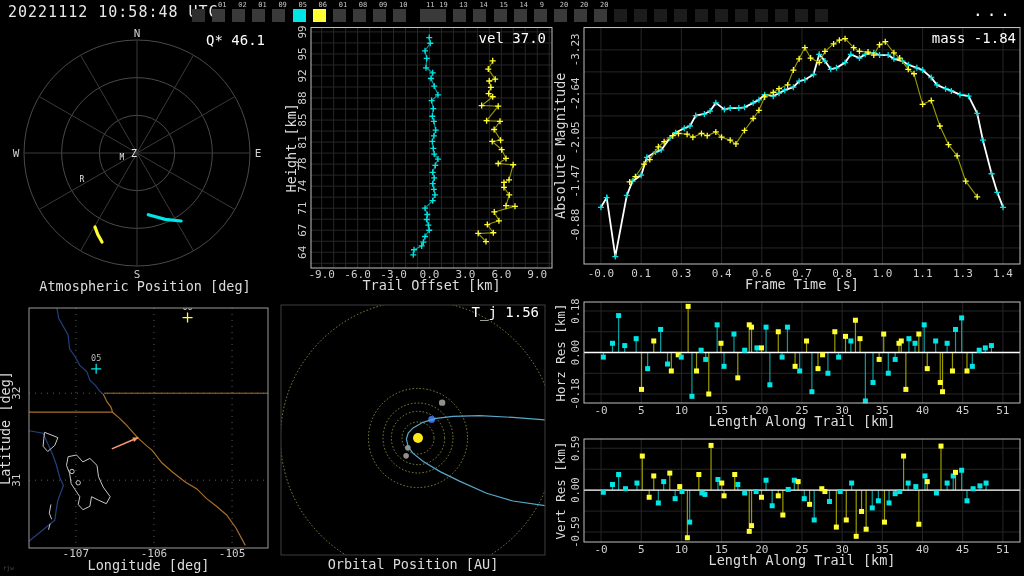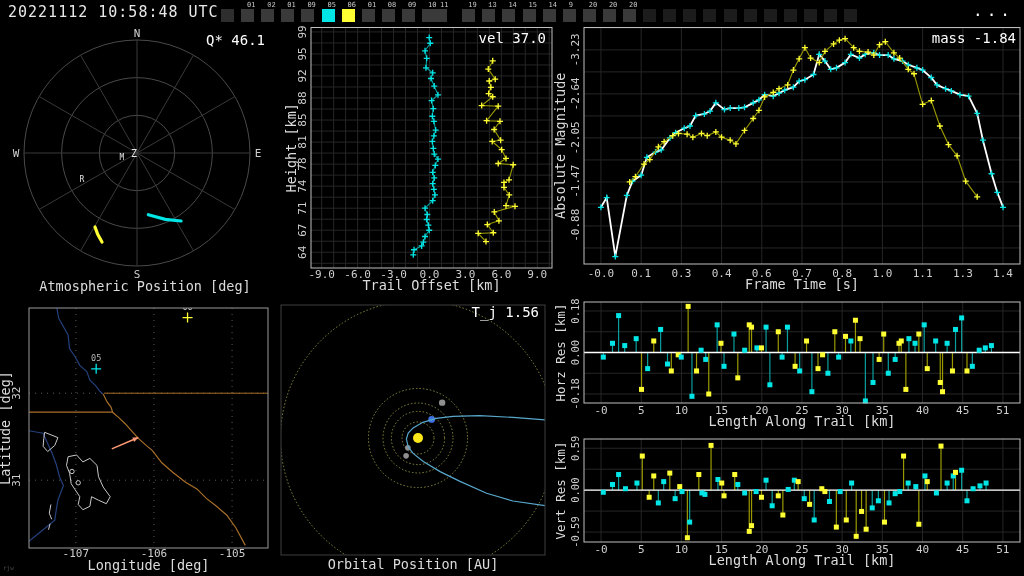--- a/index.html
+++ b/index.html
@@ -1,20 +1,20 @@
 <!DOCTYPE html>
 <html><head>
 <meta charset="utf-8">
 <style>
   html,body{margin:0;padding:0;background:#000;}
   #stage{position:relative;width:1024px;height:576px;background:#000;overflow:hidden;
          font-family:"DejaVu Sans Mono","Liberation Mono",monospace;}
   #topbar{position:absolute;left:0;top:0;width:1024px;height:24px;background:#000;z-index:5;}
   #clock{position:absolute;left:8px;top:3px;font-size:15px;color:#e8e8e8;letter-spacing:1px;white-space:pre;}
-  #cams{position:absolute;left:0;top:0;width:936px;height:24px;margin-left:29px;}
+  #cams{position:absolute;left:0;top:0;width:936px;height:24px;}
   .camwrap{position:absolute;top:2px;width:16px;}
   .camlbl{display:block;font-size:7px;line-height:7px;height:7px;color:#c8c8c8;margin-left:6px;}
   .cambox{display:block;width:13px;height:13px;margin-top:0;}
   #menu{position:absolute;right:10px;top:1px;font-size:16px;color:#fff;letter-spacing:4px;}
   #plots{position:absolute;left:0;top:0;}
   text{font-family:"DejaVu Sans Mono","Liberation Mono",monospace;}
 </style>
 </head>
 <body>
 
@@ -59,21 +59,21 @@
           <span class="cambox" style="background: rgb(58, 58, 58);"></span>
         </div>
         <div class="camwrap" style="left: 372.9px;">
           <span class="camlbl">09</span>
           <span class="cambox" style="background: rgb(58, 58, 58);"></span>
         </div>
         <div class="camwrap" style="left: 393px;">
           <span class="camlbl">10</span>
           <span class="cambox" style="background: rgb(58, 58, 58);"></span>
         </div>
-        <div class="camwrap" style="left: 405px;">
+        <div class="camwrap" style="left: 420px;">
           <span class="camlbl">11</span>
           <span class="cambox" style="background: rgb(58, 58, 58);"></span>
         </div>
         <div class="camwrap" style="left: 433.2px;">
           <span class="camlbl">19</span>
           <span class="cambox" style="background: rgb(58, 58, 58);"></span>
         </div>
         <div class="camwrap" style="left: 453.3px; font-family: Liberation Mono, monospace;">
           <span class="camlbl">13</span>
           <span class="cambox" style="background: rgb(58, 58, 58);"></span>

